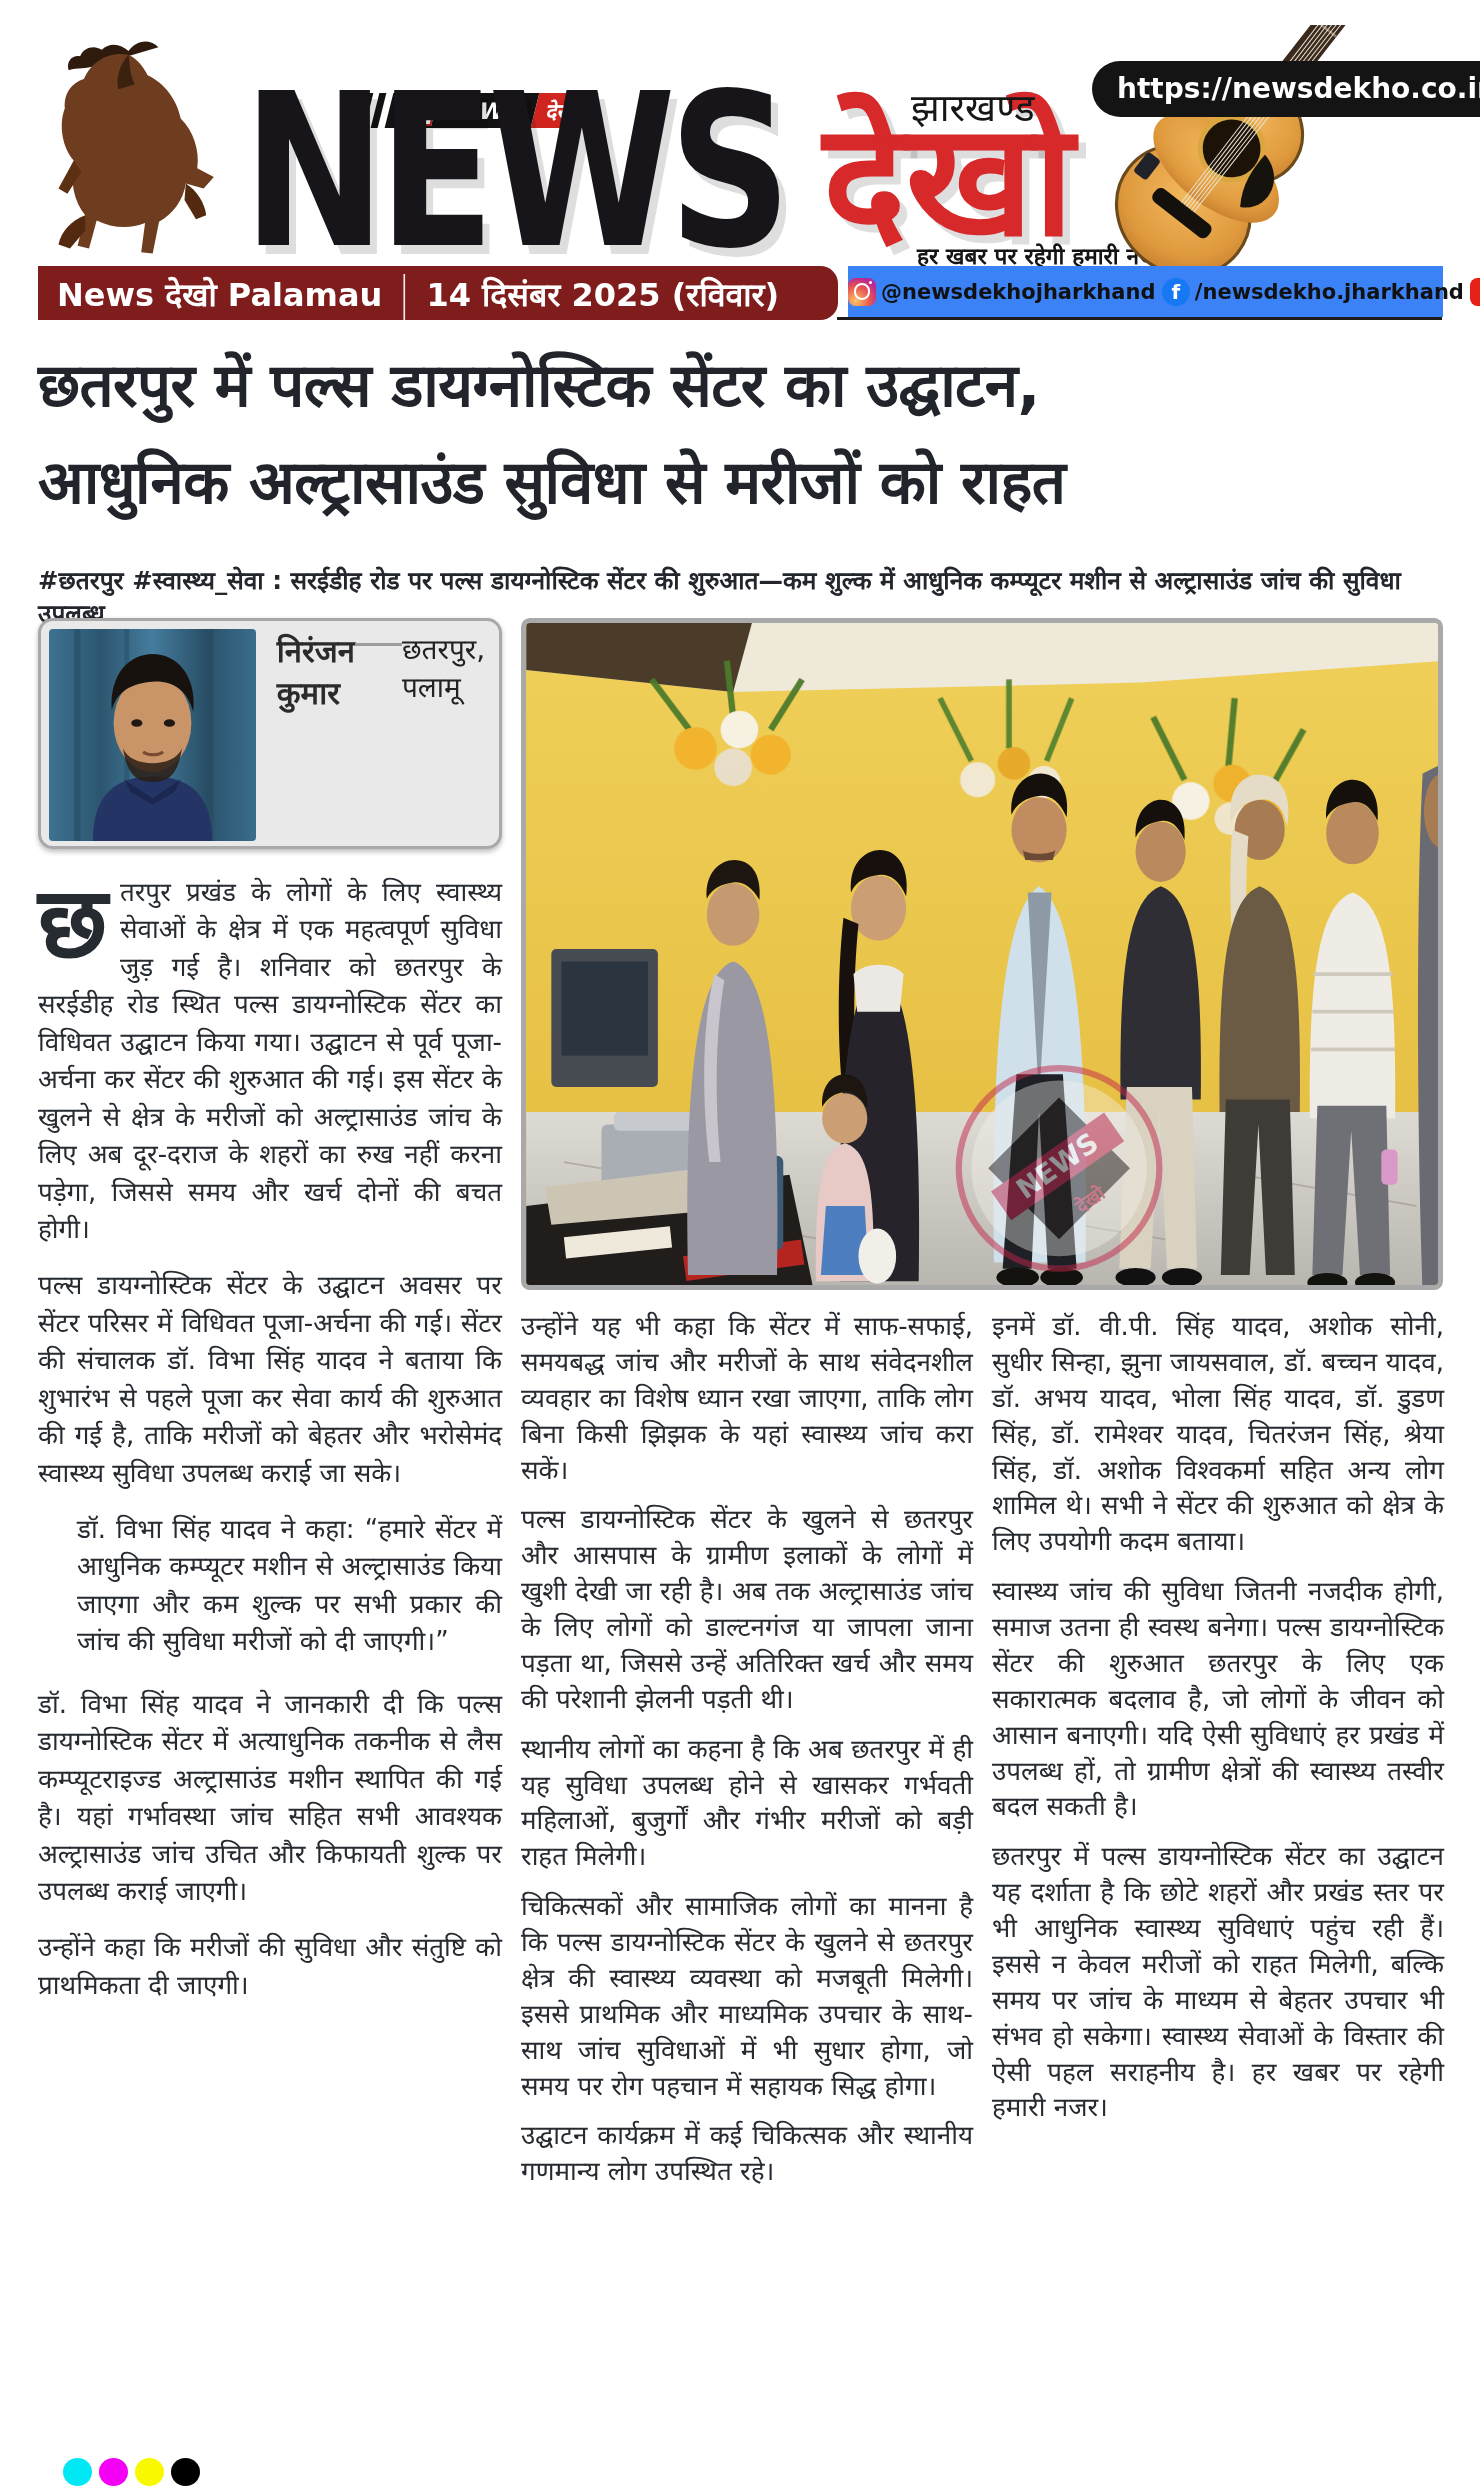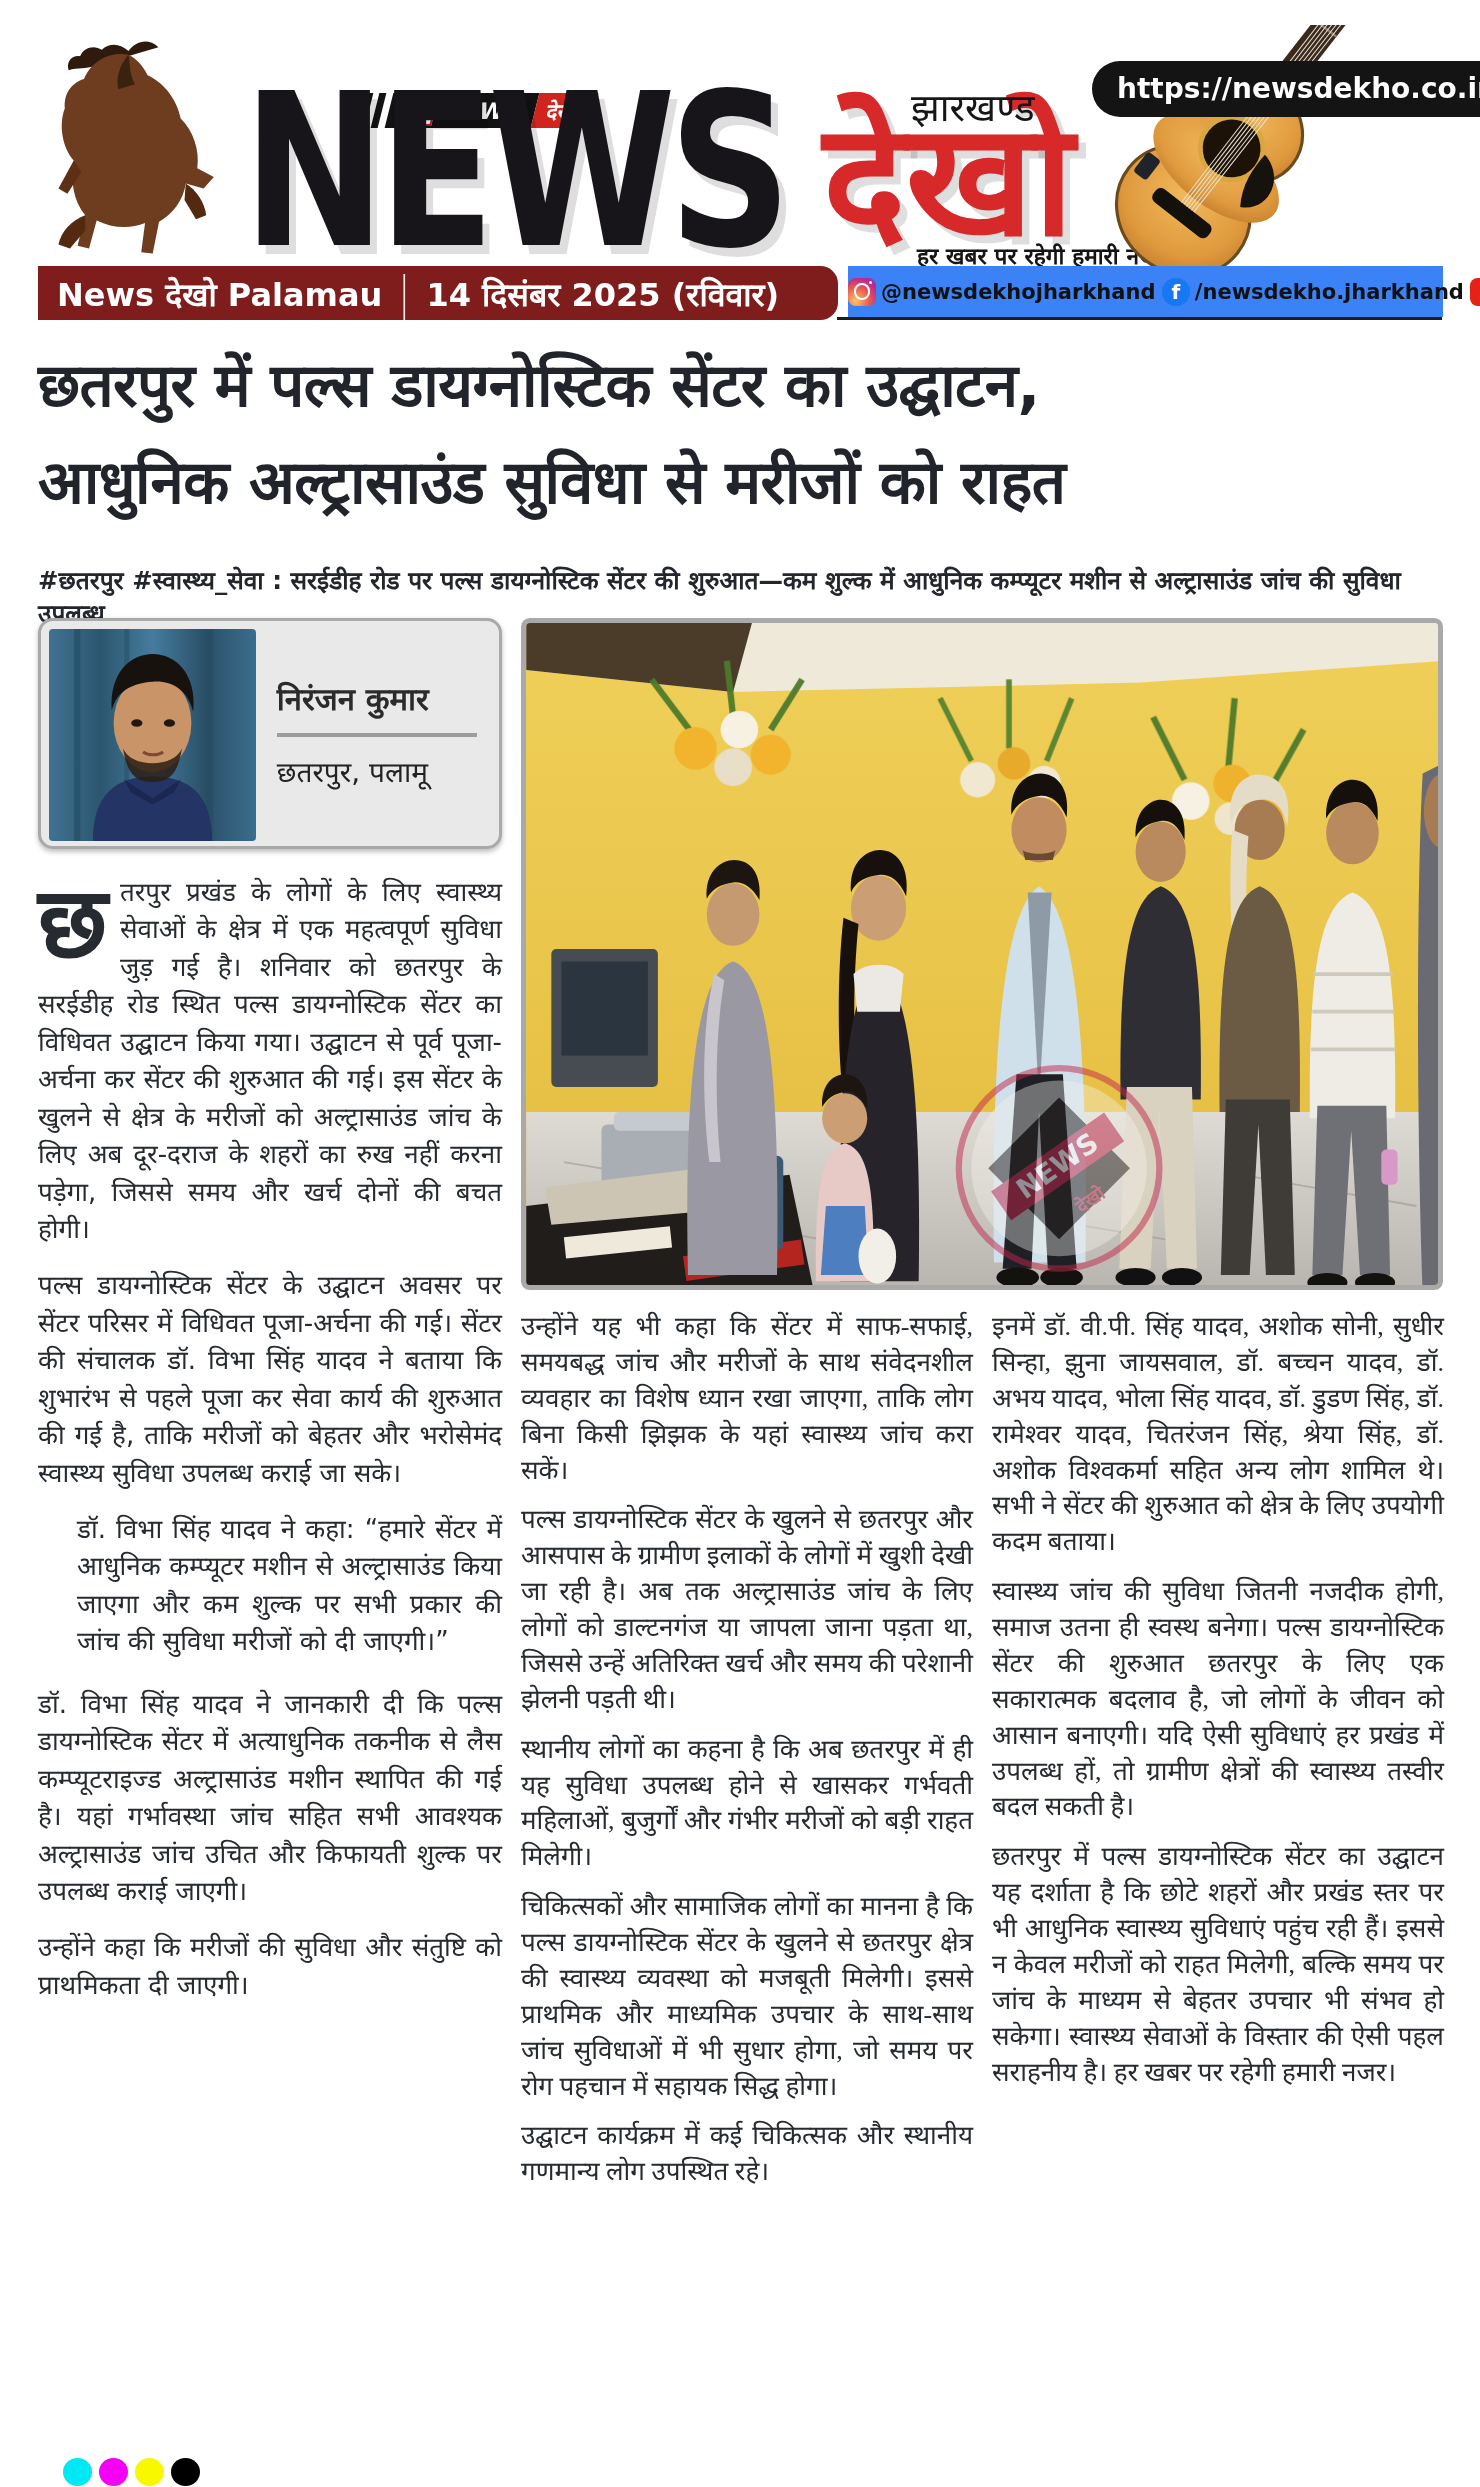--- a/index.html
+++ b/index.html
@@ -43,34 +43,34 @@
   .headline { position:absolute; left:38px; top:337px; width:1411px; color:#21252b; font-weight:800; font-size:60px; line-height:1.62; letter-spacing:-0.6px; }
   .subheadline { position:absolute; left:38px; top:563px; width:1411px; color:#23272d; font-weight:700; font-size:24.5px; }
 
   
   .content { position:absolute; left:38px; top:618px; width:1405px; display:flex; gap:19px; }
   .col-left { width:464px; flex:none; }
   .right-area { width:922px; flex:none; }
 
   .author-box { width:464px; height:231px; background:#e9e9e9; border:3.8px solid #a9a9a9; border-radius:15px; box-shadow:0 2.5px 5px rgba(0,0,0,.25); display:flex; overflow:hidden; padding:7.5px; }
   .portrait { width:207px; height:212px; flex:none; overflow:hidden; border-radius:3.8px; }
-  .author-info { flex:1; padding:0 6.3px 0 21.3px; display:flex; flex-direction:column; justify-content:center; }
+  .author-info { flex:1; padding:0 6.3px 0 21.3px; display:flex; flex-direction:row; justify-content:center; }
   .author-name { font-size:31px; font-weight:800; color:#2b2b2b; }
   .author-divider { height:3.8px; background:#9d9d9d; margin:14px 0 15px; width:96%; }
   .author-location { font-size:28px; font-weight:500; color:#222; }
 
   .col-left .para { font-size:26px; line-height:1.44; text-align:justify; color:#262b31; margin:0 0 19px; }
   .col-left .first-para { margin-top:25px; }
   .dropcap { float:left; font-size:99px; line-height:0.78; font-weight:800; color:#262b31; padding:10px 12.5px 0 0; }
   .quote { font-size:26px; line-height:1.44; text-align:justify; color:#262b31; padding-left:39px; margin:3.8px 0 25px; }
 
   .photo-frame { width:922px; height:672px; border:5px solid #a9a9a9; border-radius:8.8px; overflow:hidden; background:#e8c84a; }
   .two-cols { display:flex; gap:19px; margin-top:19px; }
   .two-cols .tcol { width:452px; flex:none; }
-  .two-cols .para { font-size:26px; line-height:1.38; text-align:justify; color:#262b31; margin:0 0 14px;font-family:Liberation Serif, serif; }
+  .two-cols .para { font-size:26px; line-height:1.38; text-align:justify; color:#262b31; margin:0 0 14px; }
 
   
   .reg-marks { position:absolute; left:63px; top:2458px; display:flex; gap:7px; }
   .reg-dot { width:29px; height:28px; border-radius:50%; }
 </style>
 </head>
 <body>
 
 <div class="page">
 

